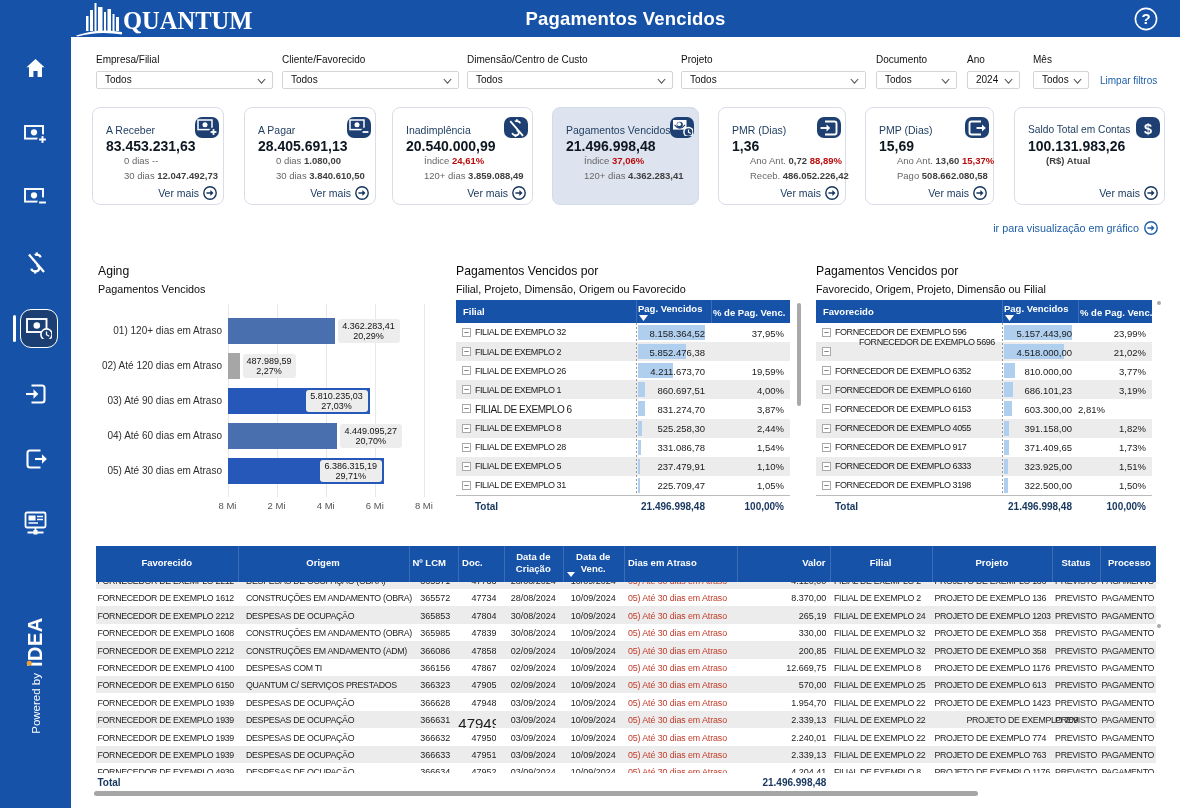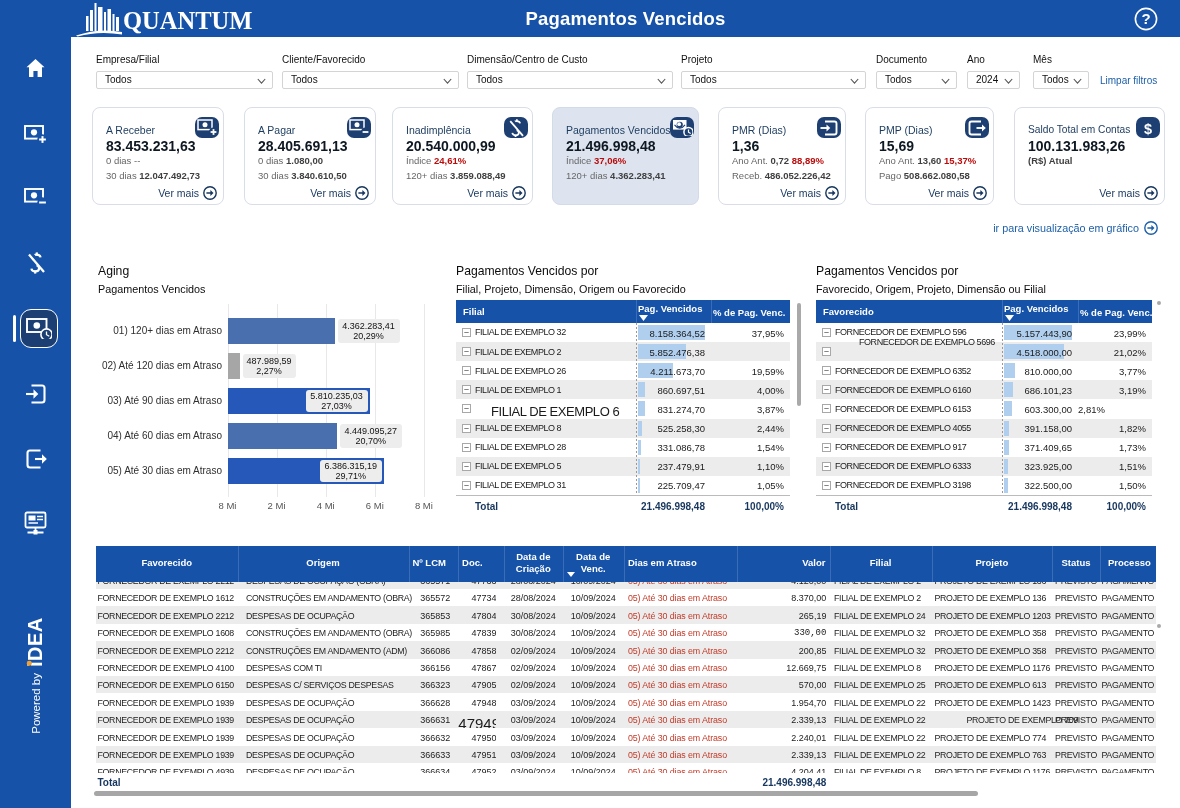--- a/index.html
+++ b/index.html
@@ -5,21 +5,21 @@
 * { margin:0; padding:0; box-sizing:border-box; }
 html,body { width:1180px; height:808px; overflow:hidden; background:#fff; font-family:"Liberation Sans",sans-serif; }
 #page { position:relative; width:1180px; height:808px; background:#fff; overflow:hidden; }
 .abs { position:absolute; }
 .topbar { position:absolute; left:0; top:0; width:1180px; height:37px; background:#1552a8; }
 .sidebar { position:absolute; left:0; top:37px; width:71px; height:771px; background:#1552a8; }
 .card { position:absolute; top:107px; height:98px; background:#fff; border:1px solid #d8dde8; border-radius:8px; }
 .card.sel { background:#dde4ef; border-color:#d3dae8; }
 .ctitle { position:absolute; left:13px; top:16px; font-size:10.5px; color:#1b3a5e; white-space:nowrap;}
 .cvalue { position:absolute; left:13px; top:30px; font-size:14px; font-weight:bold; color:#0e1822; }
-.csub { position:absolute; left:13px; font-size:9.5px; color:#666; white-space:nowrap;}
+.csub { position:absolute; left:31px; font-size:9.5px; color:#666; white-space:nowrap;}
 .csub b { color:#3f3f3f; }
 .red { color:#bb0b0b; font-weight:bold; }
 .vermais { position:absolute; right:6px; bottom:4px; font-size:10.5px; color:#17365e; display:flex; align-items:center; gap:4px;}
 .cicon { position:absolute; top:9px; right:4px; width:24px; height:21px; background:#1d3f72; border-radius:7px; display:flex; align-items:center; justify-content:center; }
 .flabel { position:absolute; top:54px; font-size:10px; color:#111; white-space:nowrap;}
 .fbox { position:absolute; top:71px; height:18px; background:#fff; border:1px solid #d4d4d4; border-radius:2px; font-size:10px; color:#111; line-height:16px; padding-left:8px; }
 .sideicon { position:absolute; left:0; width:71px; display:flex; justify-content:center; }
 .t2 { position:absolute; font-size:12.2px; color:#0c0c0c; white-space:nowrap;}
 .t3 { position:absolute; font-size:10.8px; color:#0c0c0c; white-space:nowrap;}
 .thead { position:absolute; background:#1552a8; color:#fff; }
@@ -366,21 +366,21 @@
       </svg></div>
 <div class="abs nm" style="left:475px;top:384.7px;font-size:9px;color:#1a1a1a;white-space:nowrap;">FILIAL DE EXEMPLO 1</div>
 <div class="abs" style="left:638px;top:382.3px;width:7.1px;height:15.1px;background:#b0cfee;"></div>
 <div class="abs" style="left:636px;top:384.9px;width:69px;text-align:right;font-size:9.5px;color:#1a1a1a;">860.697,51</div>
 <div class="abs" style="left:711px;top:384.9px;width:73px;text-align:right;font-size:9.5px;color:#1a1a1a;">4,00%</div>
 <div class="abs" style="left:456px;top:399.4px;width:334px;height:19.1px;background:#fff;"></div>
 <div class="abs" style="left:462px;top:404.4px;line-height:0;"><svg width="9" height="9" viewBox="0 0 9 9">
         <rect x="0.5" y="0.5" width="8" height="8" fill="#fff" stroke="#a8a8a8" stroke-width="1"></rect>
         <line x1="2.3" y1="4.5" x2="6.7" y2="4.5" stroke="#777" stroke-width="0.9"></line>
       </svg></div>
-<div class="abs nm" style="left:475px;top:403.8px;font-size:13px;color:#1a1a1a;white-space:nowrap;margin-left:16px;">FILIAL DE EXEMPLO 6</div>
+<div class="abs nm" style="left:475px;top:403.8px;font-size:10px;color:#1a1a1a;white-space:nowrap;">FILIAL DE EXEMPLO 6</div>
 <div class="abs" style="left:638px;top:401.4px;width:6.8px;height:15.1px;background:#b0cfee;"></div>
 <div class="abs" style="left:636px;top:404.0px;width:69px;text-align:right;font-size:9.5px;color:#1a1a1a;">831.274,70</div>
 <div class="abs" style="left:711px;top:404.0px;width:73px;text-align:right;font-size:9.5px;color:#1a1a1a;">3,87%</div>
 <div class="abs" style="left:456px;top:418.5px;width:334px;height:19.1px;background:#ececec;"></div>
 <div class="abs" style="left:462px;top:423.5px;line-height:0;"><svg width="9" height="9" viewBox="0 0 9 9">
         <rect x="0.5" y="0.5" width="8" height="8" fill="#fff" stroke="#a8a8a8" stroke-width="1"></rect>
         <line x1="2.3" y1="4.5" x2="6.7" y2="4.5" stroke="#777" stroke-width="0.9"></line>
       </svg></div>
 <div class="abs nm" style="left:475px;top:422.9px;font-size:9px;color:#1a1a1a;white-space:nowrap;">FILIAL DE EXEMPLO 8</div>
 <div class="abs" style="left:638px;top:420.5px;width:4.3px;height:15.1px;background:#b0cfee;"></div>
@@ -585,21 +585,21 @@
 <div style="position:absolute;left:956.2px;top:28.8px;width:47.7px;text-align:center;font-size:8.8px;letter-spacing:-0.3px;color:#1c1c1c;white-space:nowrap;overflow:hidden;">PREVISTO</div>
 <div style="position:absolute;left:1003.9px;top:28.8px;width:55.8px;text-align:center;font-size:8.8px;letter-spacing:-0.3px;color:#1c1c1c;white-space:nowrap;overflow:hidden;">PAGAMENTO</div>
 <div style="position:absolute;left:0;top:41.8px;width:1060px;height:17.4px;background:#fff;"></div>
 <div style="position:absolute;left:1.5px;top:46.2px;width:139.5px;text-align:left;font-size:8.8px;letter-spacing:-0.3px;color:#1c1c1c;white-space:nowrap;overflow:hidden;">FORNECEDOR DE EXEMPLO 1608</div>
 <div style="position:absolute;left:150.0px;top:46.2px;width:172px;text-align:left;font-size:8.8px;letter-spacing:-0.3px;color:#1c1c1c;white-space:nowrap;overflow:hidden;">CONSTRUÇÕES EM ANDAMENTO (OBRA)</div>
 <div style="position:absolute;left:312.6px;top:46.2px;width:41.7px;text-align:right;font-size:9px;color:#1c1c1c;white-space:nowrap;overflow:hidden;">365985</div>
 <div style="position:absolute;left:362.3px;top:46.2px;width:38.199999999999996px;text-align:right;font-size:9px;color:#1c1c1c;white-space:nowrap;overflow:hidden;">47839</div>
 <div style="position:absolute;left:408.1px;top:46.2px;width:58.4px;text-align:center;font-size:9px;color:#1c1c1c;white-space:nowrap;overflow:hidden;">30/08/2024</div>
 <div style="position:absolute;left:466.5px;top:46.2px;width:61.4px;text-align:center;font-size:9px;color:#1c1c1c;white-space:nowrap;overflow:hidden;">10/09/2024</div>
 <div style="position:absolute;left:531.9px;top:46.2px;width:112.7px;text-align:left;font-size:8.9px;letter-spacing:-0.1px;color:#c23a28;white-space:nowrap;overflow:hidden;">05) Até 30 dias em Atraso</div>
-<div style="position:absolute;left:640.6px;top:46.2px;width:89.80000000000001px;text-align:right;font-size:9px;color:#1c1c1c;white-space:nowrap;overflow:hidden;font-family:Liberation Mono, monospace;">330,00</div>
+<div style="position:absolute;left:640.6px;top:46.2px;width:89.80000000000001px;text-align:right;font-size:9px;color:#1c1c1c;white-space:nowrap;overflow:hidden;">330,00</div>
 <div style="position:absolute;left:738.0px;top:46.2px;width:102px;text-align:left;font-size:8.8px;letter-spacing:-0.3px;color:#1c1c1c;white-space:nowrap;overflow:hidden;">FILIAL DE EXEMPLO 32</div>
 <div style="position:absolute;left:838.5px;top:46.2px;width:120.7px;text-align:left;font-size:8.8px;letter-spacing:-0.3px;color:#1c1c1c;white-space:nowrap;overflow:hidden;">PROJETO DE EXEMPLO 358</div>
 <div style="position:absolute;left:956.2px;top:46.2px;width:47.7px;text-align:center;font-size:8.8px;letter-spacing:-0.3px;color:#1c1c1c;white-space:nowrap;overflow:hidden;">PREVISTO</div>
 <div style="position:absolute;left:1003.9px;top:46.2px;width:55.8px;text-align:center;font-size:8.8px;letter-spacing:-0.3px;color:#1c1c1c;white-space:nowrap;overflow:hidden;">PAGAMENTO</div>
 <div style="position:absolute;left:0;top:59.2px;width:1060px;height:17.4px;background:#ececec;"></div>
 <div style="position:absolute;left:1.5px;top:63.6px;width:139.5px;text-align:left;font-size:8.8px;letter-spacing:-0.3px;color:#1c1c1c;white-space:nowrap;overflow:hidden;">FORNECEDOR DE EXEMPLO 2212</div>
 <div style="position:absolute;left:150.0px;top:63.6px;width:172px;text-align:left;font-size:8.8px;letter-spacing:-0.3px;color:#1c1c1c;white-space:nowrap;overflow:hidden;">CONSTRUÇÕES EM ANDAMENTO (ADM)</div>
 <div style="position:absolute;left:312.6px;top:63.6px;width:41.7px;text-align:right;font-size:9px;color:#1c1c1c;white-space:nowrap;overflow:hidden;">366086</div>
 <div style="position:absolute;left:362.3px;top:63.6px;width:38.199999999999996px;text-align:right;font-size:9px;color:#1c1c1c;white-space:nowrap;overflow:hidden;">47858</div>
 <div style="position:absolute;left:408.1px;top:63.6px;width:58.4px;text-align:center;font-size:9px;color:#1c1c1c;white-space:nowrap;overflow:hidden;">02/09/2024</div>
@@ -618,21 +618,21 @@
 <div style="position:absolute;left:408.1px;top:81.0px;width:58.4px;text-align:center;font-size:9px;color:#1c1c1c;white-space:nowrap;overflow:hidden;">02/09/2024</div>
 <div style="position:absolute;left:466.5px;top:81.0px;width:61.4px;text-align:center;font-size:9px;color:#1c1c1c;white-space:nowrap;overflow:hidden;">10/09/2024</div>
 <div style="position:absolute;left:531.9px;top:81.0px;width:112.7px;text-align:left;font-size:8.9px;letter-spacing:-0.1px;color:#c23a28;white-space:nowrap;overflow:hidden;">05) Até 30 dias em Atraso</div>
 <div style="position:absolute;left:640.6px;top:81.0px;width:89.80000000000001px;text-align:right;font-size:9px;color:#1c1c1c;white-space:nowrap;overflow:hidden;">12.669,75</div>
 <div style="position:absolute;left:738.0px;top:81.0px;width:102px;text-align:left;font-size:8.8px;letter-spacing:-0.3px;color:#1c1c1c;white-space:nowrap;overflow:hidden;">FILIAL DE EXEMPLO 8</div>
 <div style="position:absolute;left:838.5px;top:81.0px;width:120.7px;text-align:left;font-size:8.8px;letter-spacing:-0.3px;color:#1c1c1c;white-space:nowrap;overflow:hidden;">PROJETO DE EXEMPLO 1176</div>
 <div style="position:absolute;left:956.2px;top:81.0px;width:47.7px;text-align:center;font-size:8.8px;letter-spacing:-0.3px;color:#1c1c1c;white-space:nowrap;overflow:hidden;">PREVISTO</div>
 <div style="position:absolute;left:1003.9px;top:81.0px;width:55.8px;text-align:center;font-size:8.8px;letter-spacing:-0.3px;color:#1c1c1c;white-space:nowrap;overflow:hidden;">PAGAMENTO</div>
 <div style="position:absolute;left:0;top:94.0px;width:1060px;height:17.4px;background:#ececec;"></div>
 <div style="position:absolute;left:1.5px;top:98.4px;width:139.5px;text-align:left;font-size:8.8px;letter-spacing:-0.3px;color:#1c1c1c;white-space:nowrap;overflow:hidden;">FORNECEDOR DE EXEMPLO 6150</div>
-<div style="position:absolute;left:150.0px;top:98.4px;width:172px;text-align:left;font-size:8.8px;letter-spacing:-0.3px;color:#1c1c1c;white-space:nowrap;overflow:hidden;">DESPESAS C/ SERVIÇOS DESPESAS</div>
+<div style="position:absolute;left:150.0px;top:98.4px;width:172px;text-align:left;font-size:8.8px;letter-spacing:-0.3px;color:#1c1c1c;white-space:nowrap;overflow:hidden;">QUANTUM C/ SERVIÇOS PRESTADOS</div>
 <div style="position:absolute;left:312.6px;top:98.4px;width:41.7px;text-align:right;font-size:9px;color:#1c1c1c;white-space:nowrap;overflow:hidden;">366323</div>
 <div style="position:absolute;left:362.3px;top:98.4px;width:38.199999999999996px;text-align:right;font-size:9px;color:#1c1c1c;white-space:nowrap;overflow:hidden;">47905</div>
 <div style="position:absolute;left:408.1px;top:98.4px;width:58.4px;text-align:center;font-size:9px;color:#1c1c1c;white-space:nowrap;overflow:hidden;">02/09/2024</div>
 <div style="position:absolute;left:466.5px;top:98.4px;width:61.4px;text-align:center;font-size:9px;color:#1c1c1c;white-space:nowrap;overflow:hidden;">10/09/2024</div>
 <div style="position:absolute;left:531.9px;top:98.4px;width:112.7px;text-align:left;font-size:8.9px;letter-spacing:-0.1px;color:#c23a28;white-space:nowrap;overflow:hidden;">05) Até 30 dias em Atraso</div>
 <div style="position:absolute;left:640.6px;top:98.4px;width:89.80000000000001px;text-align:right;font-size:9px;color:#1c1c1c;white-space:nowrap;overflow:hidden;">570,00</div>
 <div style="position:absolute;left:738.0px;top:98.4px;width:102px;text-align:left;font-size:8.8px;letter-spacing:-0.3px;color:#1c1c1c;white-space:nowrap;overflow:hidden;">FILIAL DE EXEMPLO 25</div>
 <div style="position:absolute;left:838.5px;top:98.4px;width:120.7px;text-align:left;font-size:8.8px;letter-spacing:-0.3px;color:#1c1c1c;white-space:nowrap;overflow:hidden;">PROJETO DE EXEMPLO 613</div>
 <div style="position:absolute;left:956.2px;top:98.4px;width:47.7px;text-align:center;font-size:8.8px;letter-spacing:-0.3px;color:#1c1c1c;white-space:nowrap;overflow:hidden;">PREVISTO</div>
 <div style="position:absolute;left:1003.9px;top:98.4px;width:55.8px;text-align:center;font-size:8.8px;letter-spacing:-0.3px;color:#1c1c1c;white-space:nowrap;overflow:hidden;">PAGAMENTO</div>

